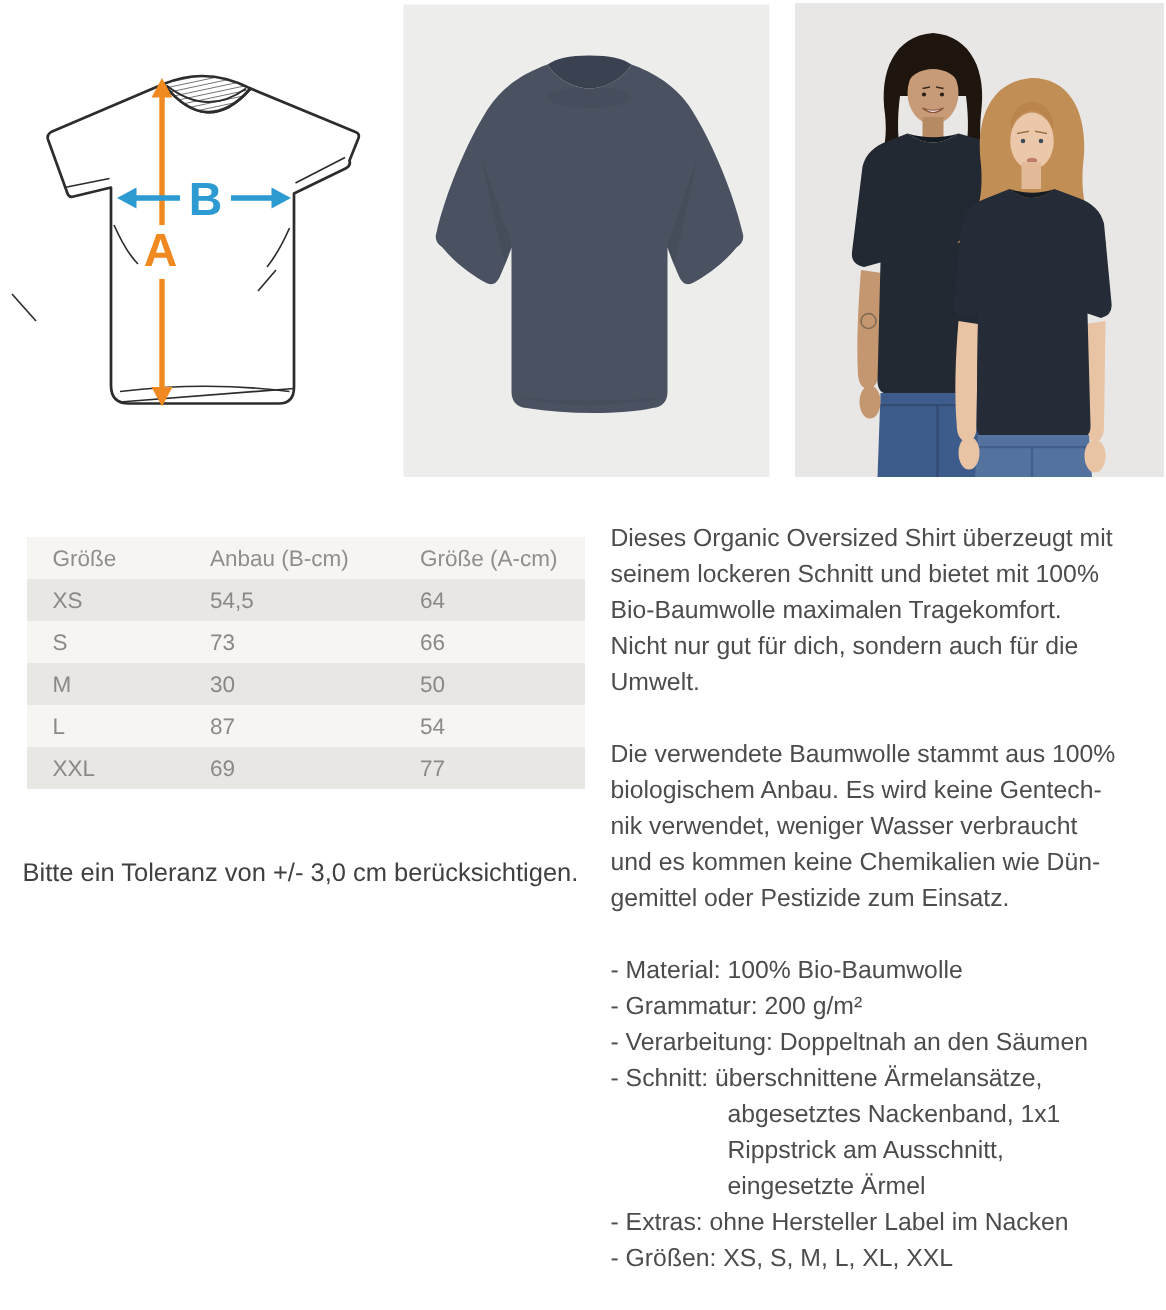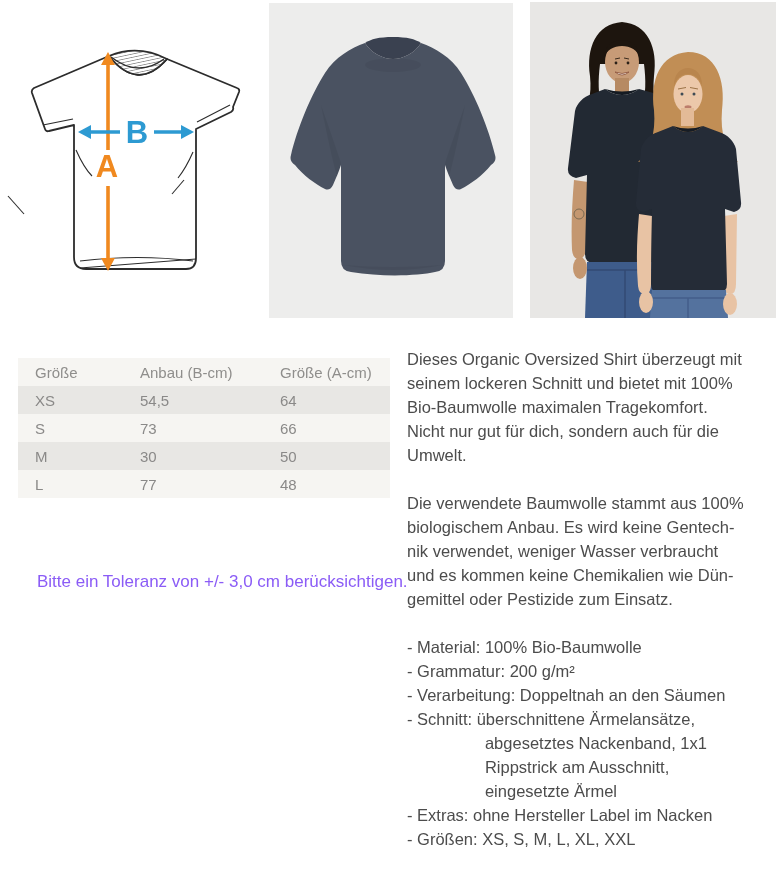--- a/index.html
+++ b/index.html
@@ -24,21 +24,21 @@
     font-weight:normal; padding:0;margin-top:16px;
   }
   .size-table th:first-child, .size-table td:first-child { padding-left:17px; }
   .size-table thead th { background:#f6f5f2; color:#8f8e8c; }
   .size-table tbody td { color:#8a8988; }
   .size-table tbody tr:nth-child(odd)  td { background:#e8e7e4; }
   .size-table tbody tr:nth-child(even) td { background:#f6f5f2; }
 
   .tolerance-note {
     position:absolute; left:15px; top:572px; width:385px;
-    font-size:17px; color:#8b5cf6;margin-left:22px;
+    font-size:17px; color:#404040;
   }
 
   
   .description {
     position:absolute; left:407px; top:347px; width:372px;
     font-size:16.5px; line-height:24px; color:#4c4c4c;
   }
   .description .para  { white-space:pre-wrap; margin-bottom:24px; }
   .description .specs { white-space:pre-wrap; }
 </style>
@@ -204,22 +204,27 @@
         <td>73</td>
         <td>66</td>
       </tr>
       <tr>
         <td>M</td>
         <td>30</td>
         <td>50</td>
       </tr>
       <tr>
         <td>L</td>
+        <td>87</td>
+        <td>54</td>
+      </tr>
+      <tr>
+        <td>XXL</td>
+        <td>69</td>
         <td>77</td>
-        <td>48</td>
       </tr>
     </tbody>
   </table>
 </div>
 
 <div class="tolerance-note">Bitte ein Toleranz von +/- 3,0 cm berücksichtigen.</div>
 
 <div class="description">
   <div class="para">Dieses Organic Oversized Shirt überzeugt mit
 seinem lockeren Schnitt und bietet mit 100%

